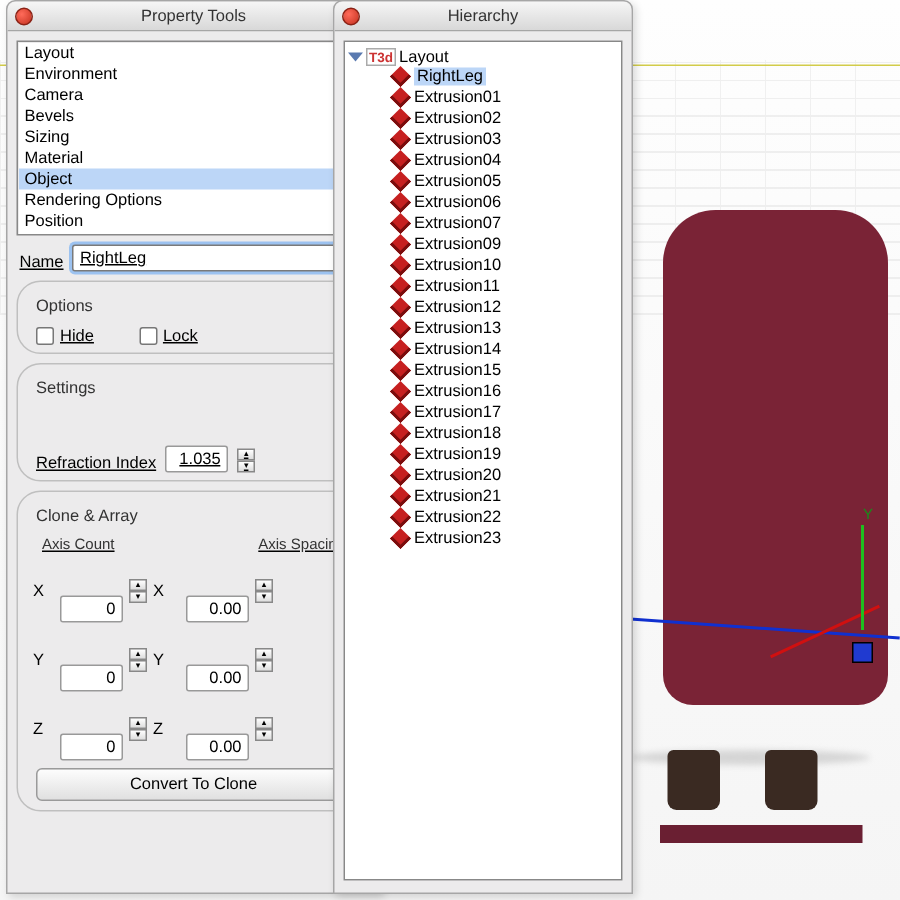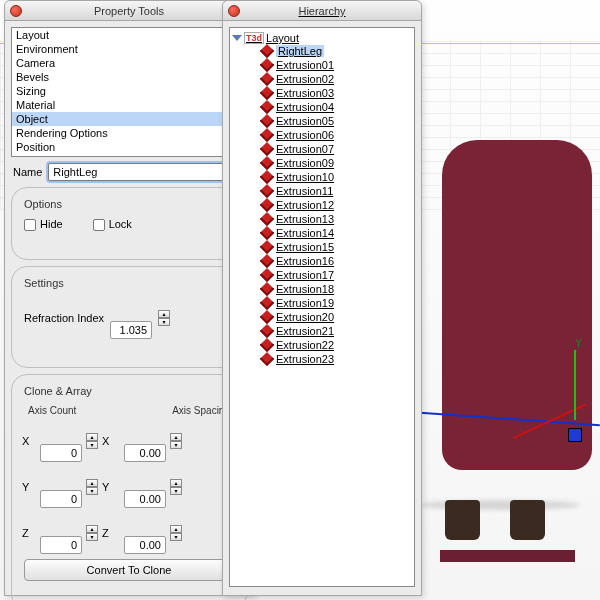--- a/index.html
+++ b/index.html
@@ -13,30 +13,30 @@
   .slab { position:absolute; right:25px; bottom:38px; width:135px; height:12px; background:#6a1f32; }
   .shadow { position:absolute; right:20px; bottom:90px; width:160px; height:10px; background:#d5d5d5; border-radius:50%; filter:blur(2px); }
   .axisY { position:absolute; right:24px; top:350px; width:2px; height:70px; background:#1fbf1f; }
   .axisYlbl { position:absolute; right:18px; top:338px; color:#1a8a1a; font-size:10px; }
   .axisX { position:absolute; right:0; top:418px; width:180px; height:2px; background:#1030d0; transform:rotate(4deg); }
   .axisZ { position:absolute; right:10px; top:420px; width:80px; height:2px; background:#d01010; transform:rotate(-25deg); }
   .handle { position:absolute; right:18px; top:428px; width:14px; height:14px; background:#203ad0; border:1px solid #000; }
 
   .panel { position:absolute; top:0; background:#ecebec; border:1px solid #a6a6a6; border-radius:6px 6px 0 0; box-shadow:2px 2px 6px rgba(0,0,0,.15); }
   .panel.prop { left:4px; width:250px; height:596px; }
-  .panel.hier { left:222px; width:200px; height:596px;text-decoration:underline; }
+  .panel.hier { left:222px; width:200px; height:596px; }
   .titlebar { height:20px; background:linear-gradient(#f6f6f6,#d8d8d8); border-bottom:1px solid #a6a6a6; border-radius:6px 6px 0 0; font-size:11px; text-align:center; line-height:20px; color:#333; position:relative; }
   .closebtn { position:absolute; left:5px; top:4px; width:12px; height:12px; border-radius:50%; background:radial-gradient(circle at 35% 35%,#ff6b5a,#c4311f); border:1px solid #8a2215; }
   .listbox { margin:6px; background:#fff; border:1px solid #888; height:130px; overflow:auto; font-size:11px; }
   .listbox div { padding:1px 4px; cursor:default; }
   .listbox .sel { background:#bcd6f7; }
-  .row { display:flex; align-items:center; margin:4px 8px; font-size:11px; gap:6px; }
+  .row { display:flex; align-items:flex-end; margin:4px 8px; font-size:11px; gap:6px;text-decoration:underline; }
   .textin { flex:1; background:#fff; border:1px solid #7a7a7a; border-radius:2px; padding:2px 4px; font-size:11px; box-shadow:0 0 0 2px #9cc2f0; }
   .plain-in { background:#fff; border:1px solid #999; border-radius:2px; padding:2px 4px; font-size:11px; width:42px; text-align:right;margin-top:24px; }
-  .fieldset { border:1px solid #bfbfbf; border-radius:16px; margin:6px 6px; padding:6px 4px 24px; }
+  .fieldset { border:1px solid #bfbfbf; border-radius:16px; margin:6px 6px; padding:6px 4px 1px; }
   .fs-title { font-size:11px; margin:-12px 0 4px 4px; background:#ecebec; display:inline-block; padding:0 4px; color:#333; }
   .chk { width:12px; height:12px; border:1px solid #777; background:#fff; border-radius:2px; display:inline-block; margin-right:4px; vertical-align:middle; }
   .stepper { width:12px; display:inline-flex; flex-direction:column; }
   .stepper span { height:8px; border:1px solid #888; background:linear-gradient(#fff,#ddd); font-size:6px; line-height:6px; text-align:center; }
   .axisgrid { display:grid; grid-template-columns:14px 42px 12px 18px 42px 12px; gap:4px 4px; align-items:center; font-size:11px; }
   .btn { display:block; margin:5px 8px; padding:4px 0; text-align:center; font-size:11px; background:linear-gradient(#fdfdfd,#e0e0e0); border:1px solid #9a9a9a; border-radius:4px; }
   .btn.disabled { color:#9a9a9a; }
 
   .tree { background:#fff; border:1px solid #888; margin:6px; height:560px; font-size:11px; padding:4px 2px; overflow:auto; }
   .tree-root { display:flex; align-items:center; gap:2px; }

